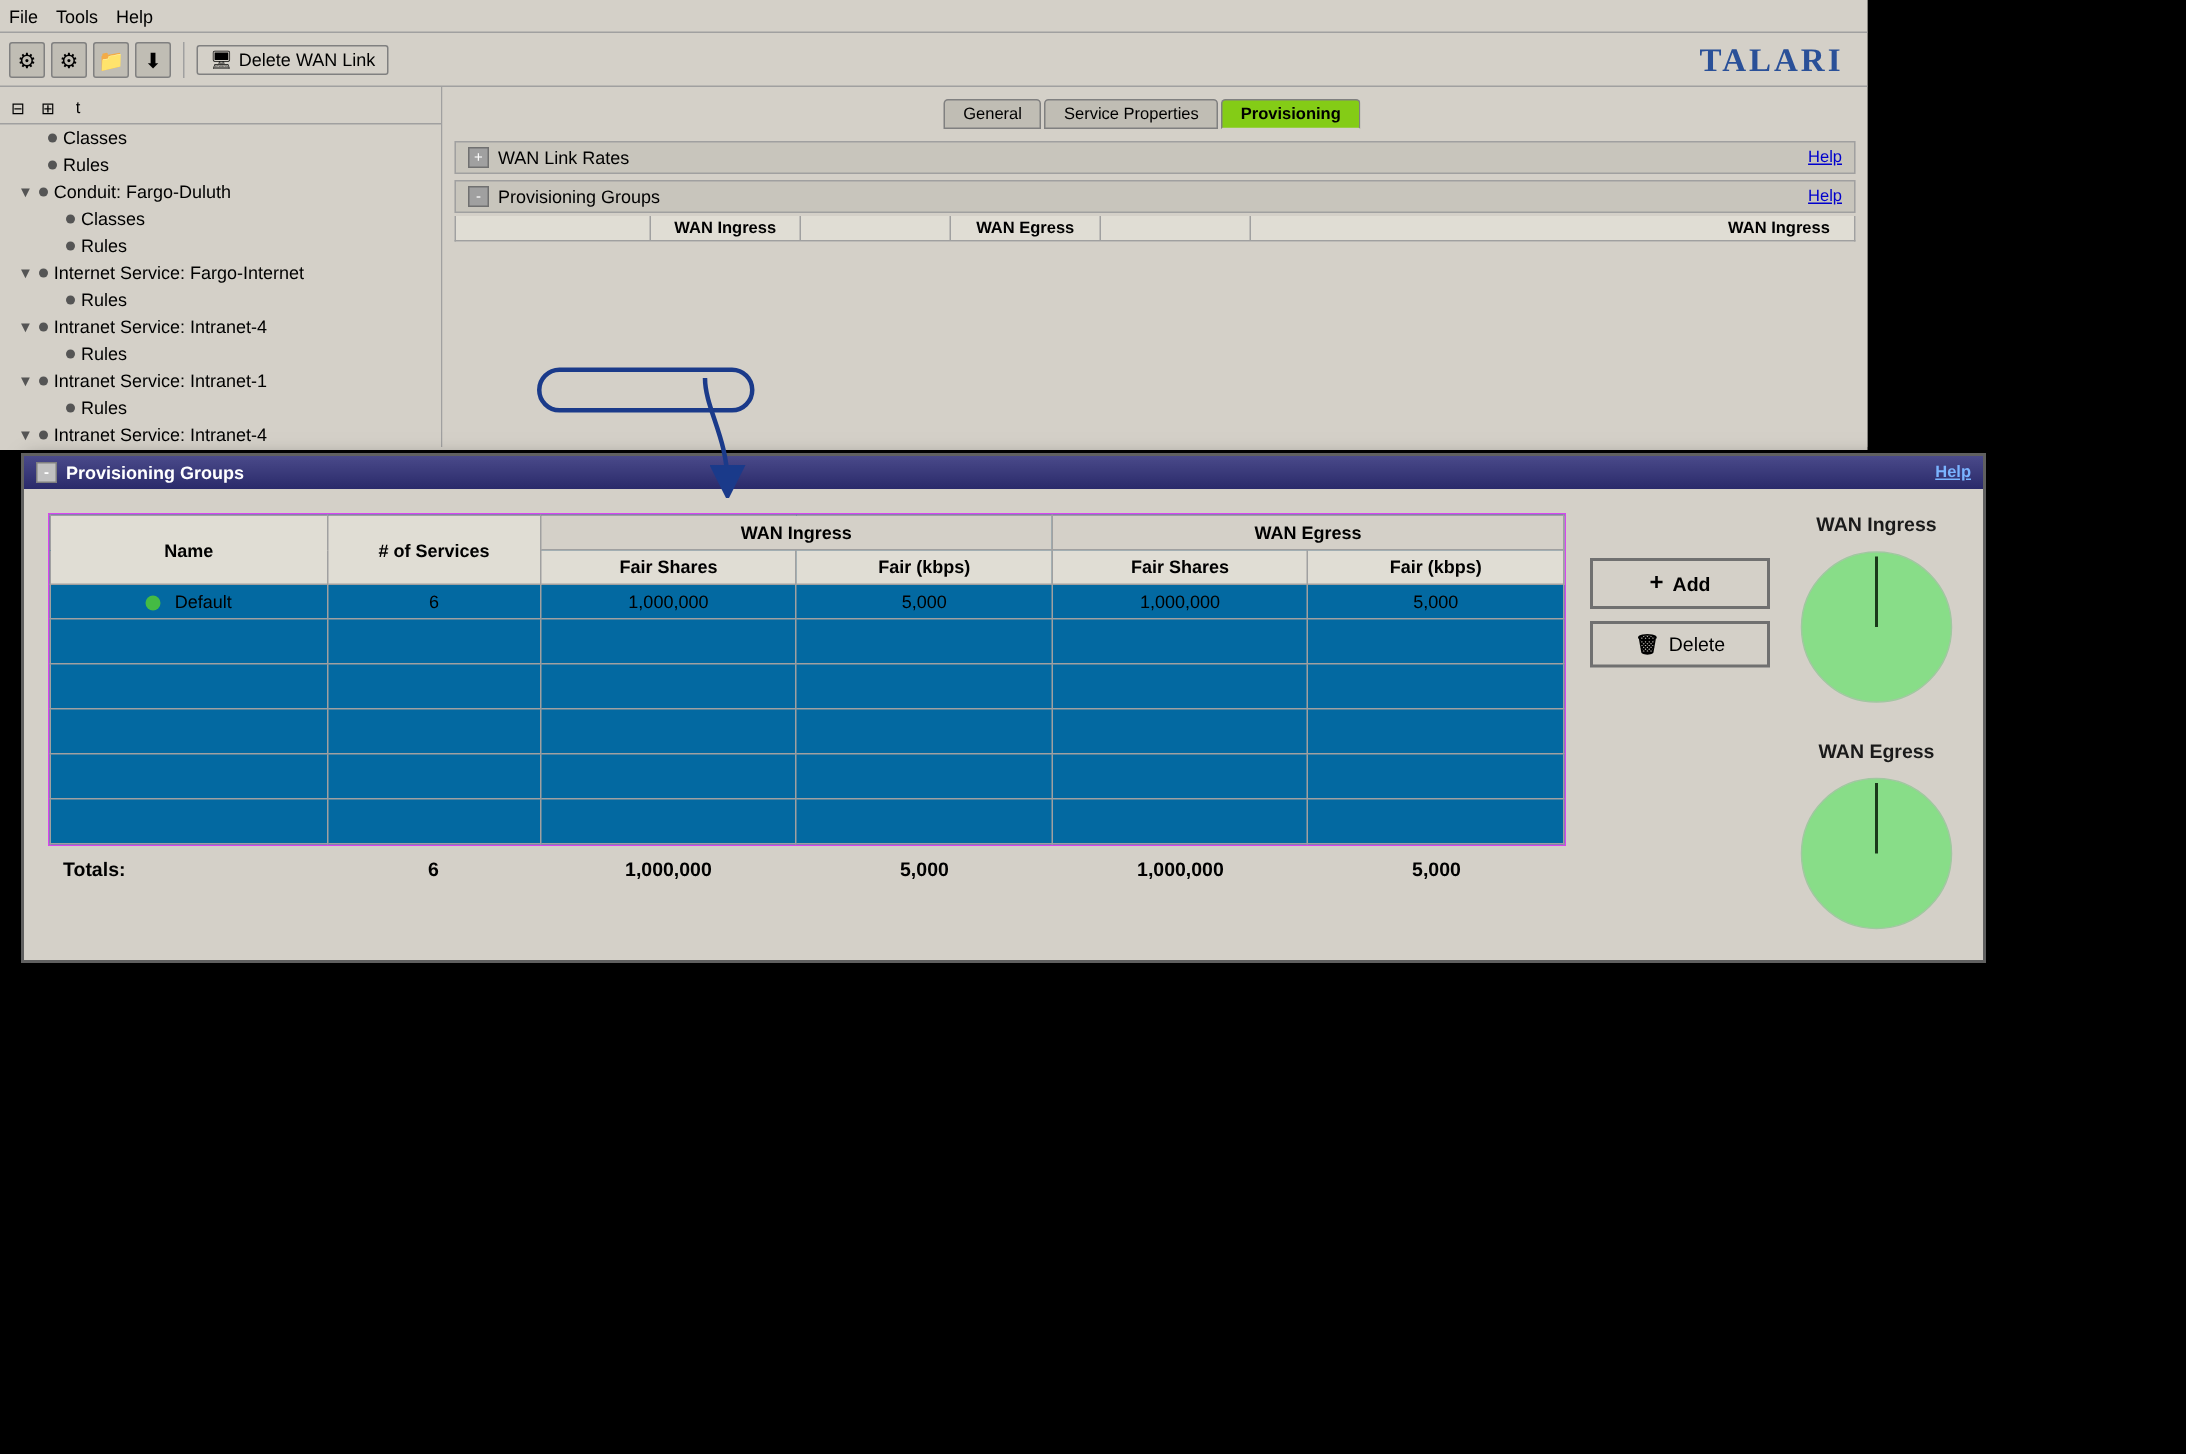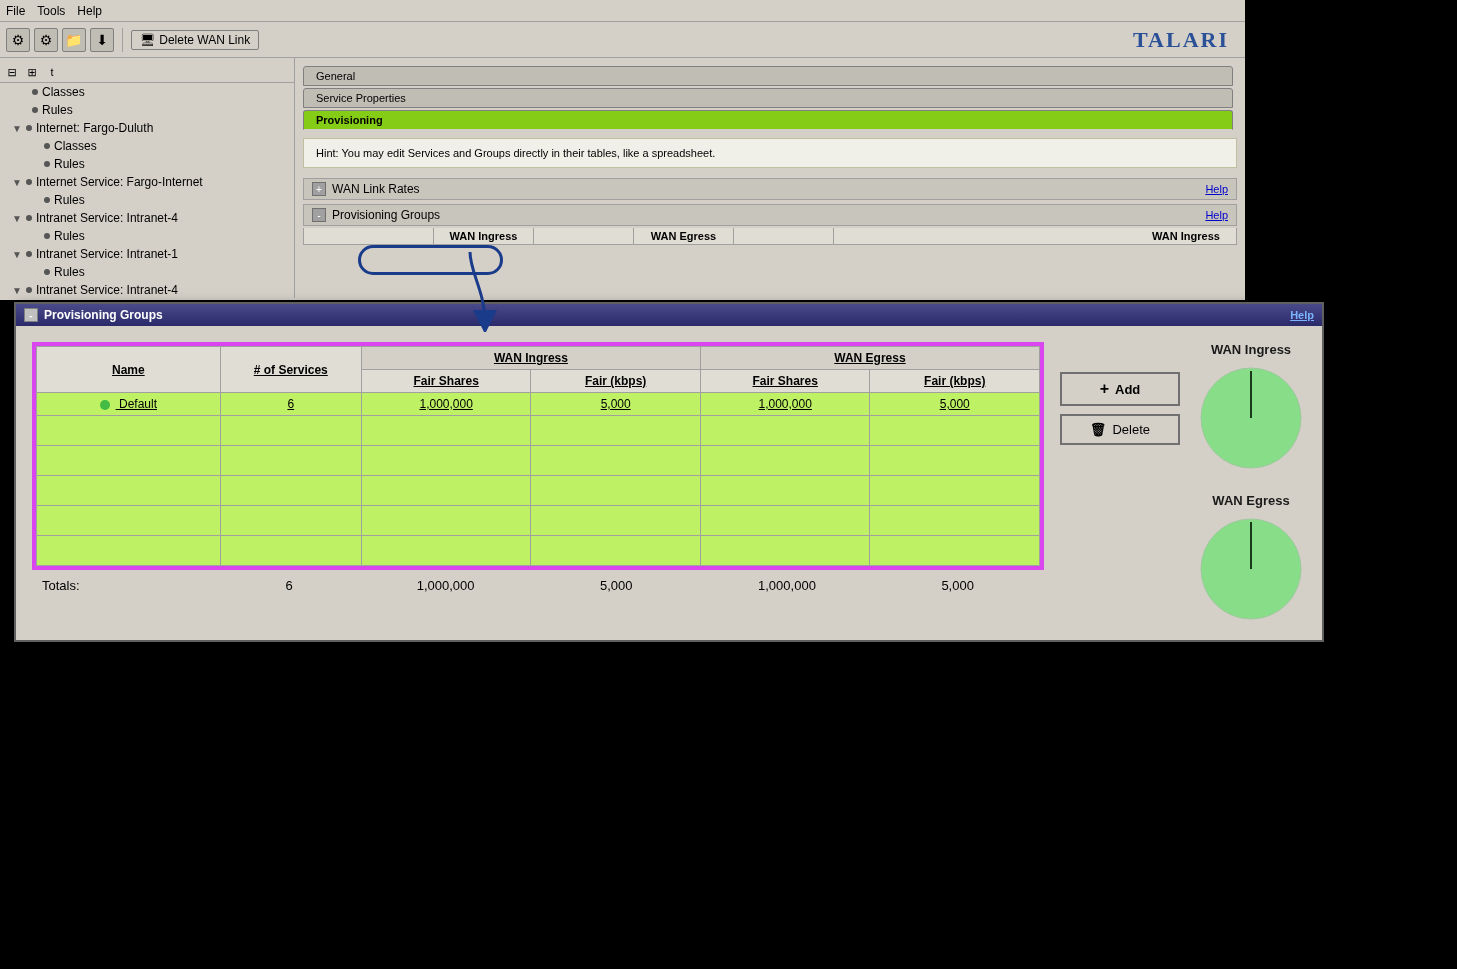--- a/index.html
+++ b/index.html
@@ -134,21 +134,20 @@
       margin-bottom: 10px;
     }
 
     
     .tab-bar {
       display: flex;
       gap: 2px;
       margin-bottom: 8px;
       justify-content: center;
       padding-right: 4px;
-      flex-direction: column;
     }
     .tab {
       padding: 3px 12px;
       background: #c0bdb4;
       border: 1px solid #808080;
       border-radius: 3px 3px 0 0;
       cursor: pointer;
       font-size: 11px;
     }
     .tab.active {
@@ -225,23 +224,22 @@
       align-items: center;
       gap: 6px;
     }
     .popup-content {
       padding: 16px;
     }
 
     
     .prov-table-container {
       flex: 1;
-      border: 4px solid #d946ef;
-      background: #bef264;
-      text-decoration: underline;
+      border: 1px solid #d946ef;
+      background: #0369a1;
     }
     .prov-table {
       width: 100%;
       border-collapse: collapse;
       font-size: 12px;
     }
     .prov-table th {
       background: #e0ddd4;
       border: 1px solid #a0a0a0;
       padding: 4px 8px;
@@ -341,21 +339,21 @@
     }
 
     .col-name { width: 130px; }
     .col-num { width: 100px; }
     .col-fair-shares { width: 120px; }
     .col-fair-kbps { width: 120px; }
 
     .totals-table {
       width: 100%;
       font-size: 13px;
-      font-weight: normal;
+      font-weight: bold;
     }
     .totals-table td {
       padding: 6px 8px;
       text-align: center;
     }
     .totals-table .label-cell {
       text-align: left;
       width: 130px;
     }
   </style>
@@ -400,21 +398,21 @@
       <div class="tree-item">
         <div class="item-row" style="padding-left: 32px;">
             <span class="bullet-circle"></span>
             <span>Rules</span>
           </div>
       </div>
       <div class="tree-item">
         <div class="item-row" style="padding-left: 12px;">
             <span style="color:#555; font-size:10px;">▼</span>
             <span class="bullet-circle" style="margin-left:4px;"></span>
-            <span>Internet: Fargo-Duluth</span>
+            <span>Conduit: Fargo-Duluth</span>
           </div>
       </div>
       <div class="tree-item">
         <div class="item-row" style="padding-left: 44px;">
             <span class="bullet-circle"></span>
             <span>Classes</span>
           </div>
       </div>
       <div class="tree-item">
         <div class="item-row" style="padding-left: 44px;">
@@ -472,23 +470,20 @@
     </div>
 
     <div class="right-panel">
 
       <div class="tab-bar">
         <div class="tab">General</div>
         <div class="tab">Service Properties</div>
         <div class="tab active">Provisioning</div>
       </div>
 
-      <div class="hint-box">
-        <span>Hint: You may edit Services and Groups directly in their tables, like a spreadsheet.</span>
-      </div>
 
       <div class="section-header">
         <div class="left">
           <div class="section-collapse">+</div>
           <span>WAN Link Rates</span>
         </div>
         <span class="help-link">Help</span>
       </div>
 
       <div class="section-header" style="margin-top: 4px;">

